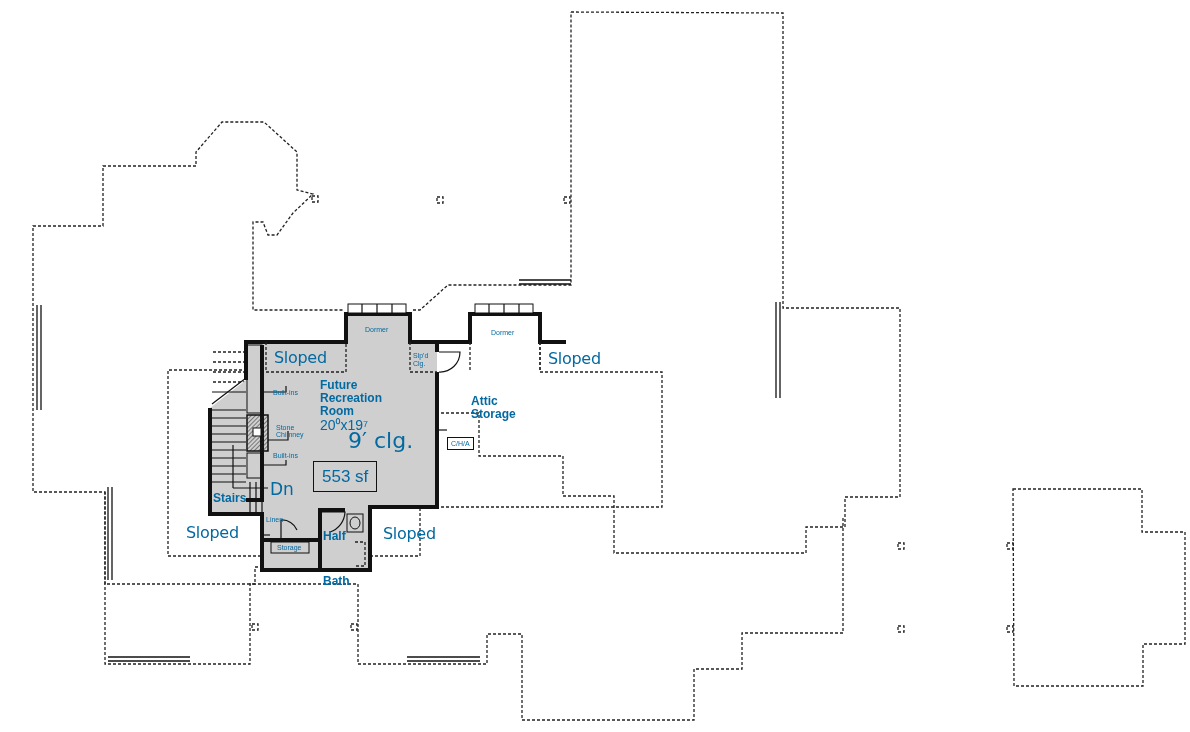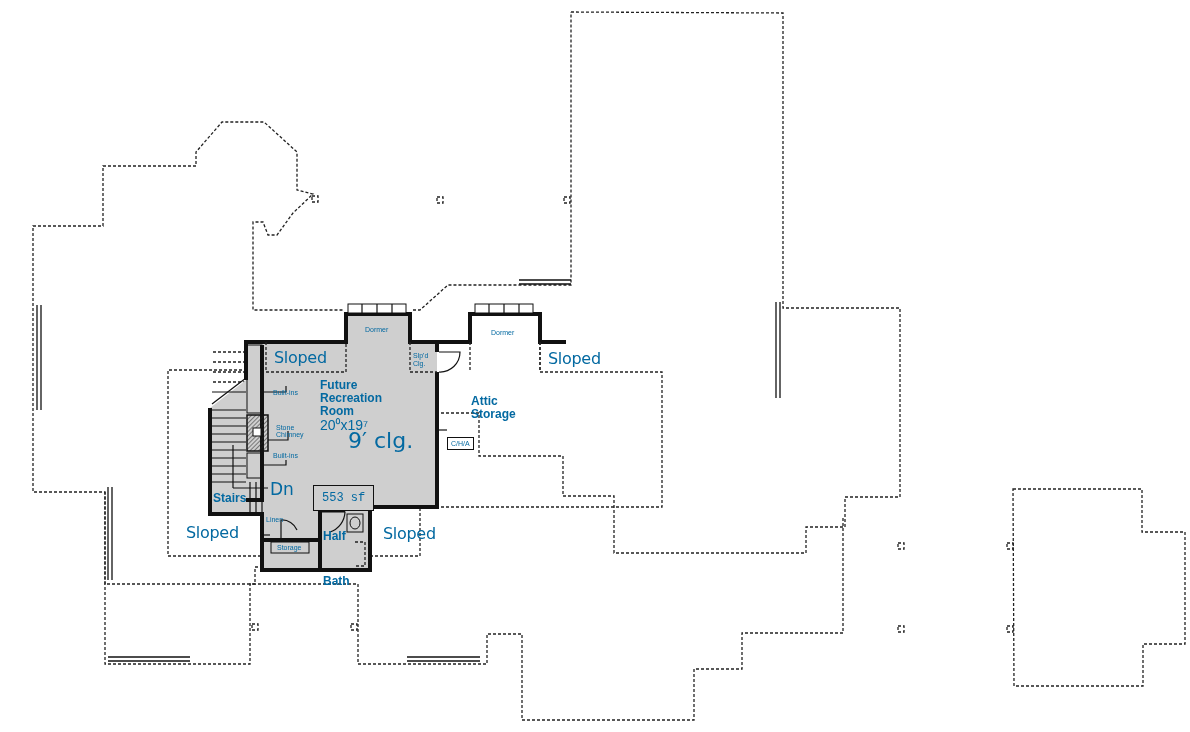--- a/index.html
+++ b/index.html
@@ -8,21 +8,21 @@
     .dash { fill: none; stroke: #222; stroke-width: 1.3; stroke-dasharray: 3 2; }
     .wall { fill: none; stroke: #111; stroke-width: 4; stroke-linejoin: miter; }
     .thin { fill: none; stroke: #111; stroke-width: 1.2; }
     .dbl { stroke: #111; stroke-width: 1.3; }
     .room { fill: #cfcfcf; stroke: none; }
     .lbl { position: absolute; color: #0369a1; white-space: nowrap; line-height: 1; }
     .big { font-family: "DejaVu Sans", sans-serif; font-size: 16px; letter-spacing: -0.3px; }
     .bold { font-weight: bold; font-size: 12px; line-height: 13px; }
     .tiny { font-size: 7px; }
     .box { border: 1px solid #111; padding: 2px 3px; }
-    .area { border: 1.5px solid #111; background: #cfcfcf; font-family: Liberation Mono, monospace; font-size: 12px; padding: 6px 8px; margin-top: 24px; }
+    .area { border: 1.5px solid #111; background: #cfcfcf; font-family: Liberation Sans, sans-serif; font-size: 17px; padding: 6px 8px; }
   </style>
 </head>
 <body>
 
 <svg width="1190" height="732" viewBox="0 0 1190 732">
 
   <path class="dash" d="M571,12 L783,13 L783,308 L900,308 L900,497 L845,497 L845,527 L806,527 L806,553 L614,553 L614,496 L563,496 L563,456 L479,456 L479,413 L358,413 L358,567 L255,567 L255,584 L105,584 L105,492 L33,492 L33,226 L103,226 L103,166 L196,166 L196,152 L222,122 L264,122 L297,152 L297,190 L313,194 L293,213 L277,235 L268,235 L263,222 L253,222 L253,310 L343,310 M413,310 L420,310 L448,285 L571,285 L571,12"></path>
 
   <path class="dash" d="M105,492 L105,664 L250,664 L250,584 L358,584 L358,664 L487,664 L487,634 L522,634 L522,720 L694,720 L694,669 L742,669 L742,633 L843,633 L843,517"></path>
 

